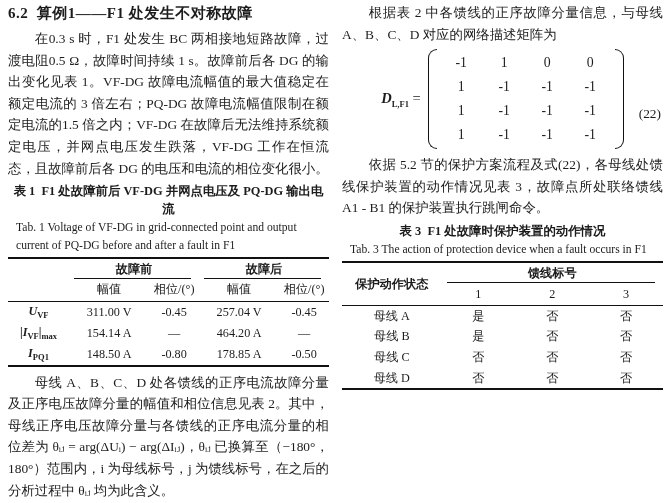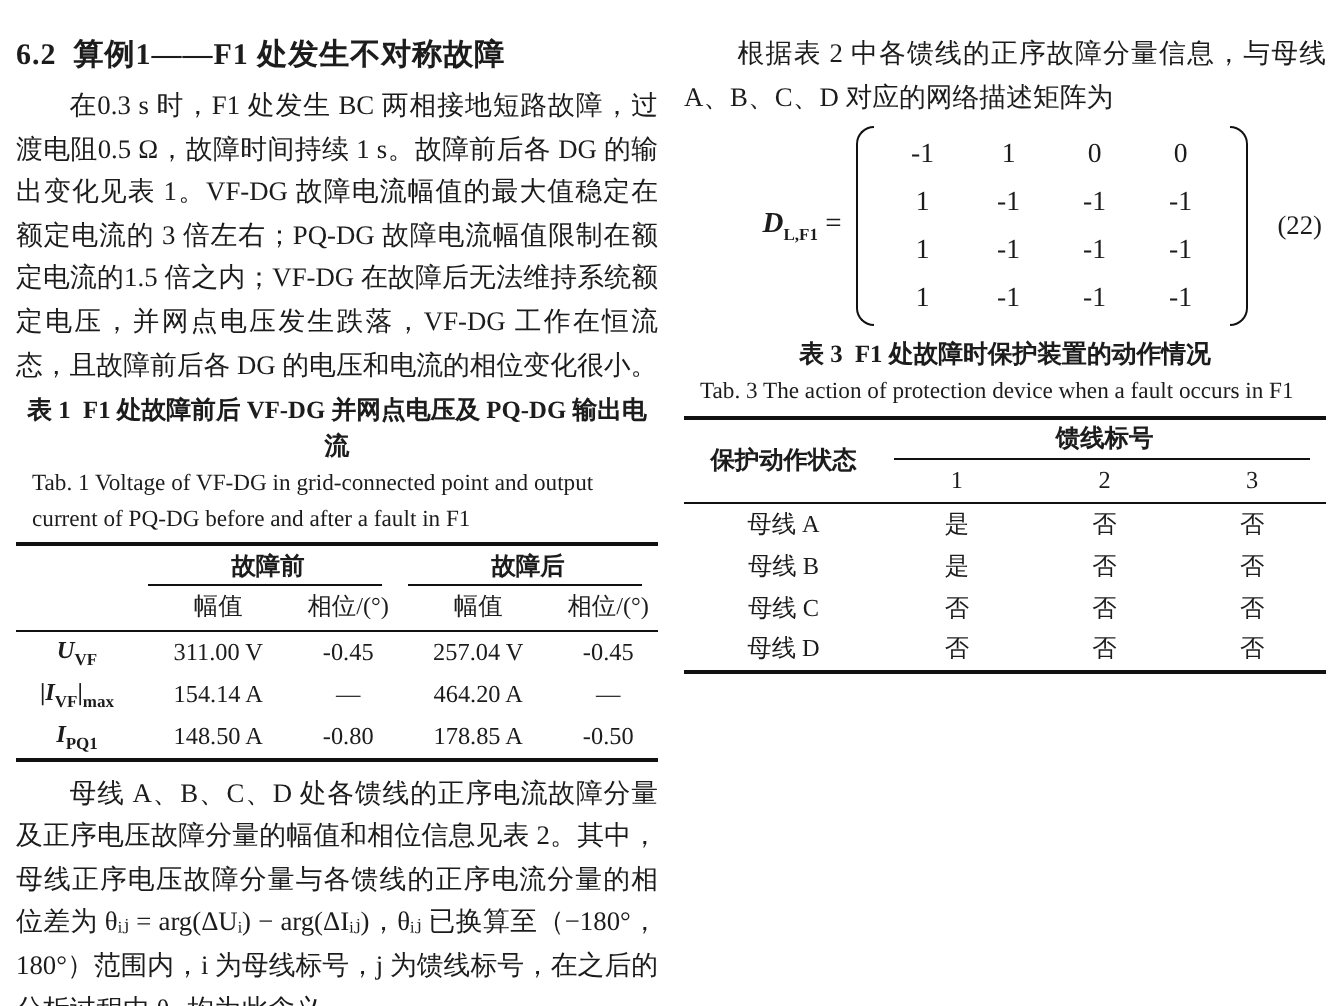--- a/index.html
+++ b/index.html
@@ -6,21 +6,21 @@
   html, body { background: #ffffff; }
   body {
     width: 671px; height: 503px; overflow: hidden;
     font-family: "Liberation Serif", "DejaVu Serif", serif;
     color: #1c1c1c;
     -webkit-font-smoothing: antialiased;
   }
   .page {
     width: 671px; height: 503px;
     display: flex;
-    padding: 16px 8px 4px 8px;
+    padding: 2px 8px 4px 8px;
     gap: 13px;
   }
   .col { width: 321px; }
 
   
   .heading {
     font-size: 15px; font-weight: bold;
     white-space: pre-wrap;
     margin: 2px 0 5px 0;
     letter-spacing: 0.5px;
@@ -68,21 +68,21 @@
   .eq-lhs { font-size: 14.5px; margin-right: 7px; }
   .matrix { display: flex; align-items: stretch; }
   .paren { width: 9px; }
   .paren-l { border: 1.7px solid #111; border-right: none; border-radius: 16px 0 0 16px; }
   .paren-r { border: 1.7px solid #111; border-left: none; border-radius: 0 16px 16px 0; }
   .mgrid {
     display: grid; grid-template-columns: repeat(4, 43px);
     grid-auto-rows: 24px; align-items: center; padding: 2px 3px;
     font-size: 13.8px; text-align: center;
   }
-  .eq-no { position: absolute; right: 2px; top: 44px; font-size: 13.4px; }
+  .eq-no { position: absolute; right: 2px; top: 59px; font-size: 13.4px; }
 </style>
 </head>
 <body>
 
 <div class="page">
 
   <div class="col">
     <h2 class="heading">6.2  算例1——F1 处发生不对称故障</h2>
 
     <p class="para">在0.3 s 时，F1 处发生 BC 两相接地短路故障，过渡电阻0.5 Ω，故障时间持续 1 s。故障前后各 DG 的输出变化见表 1。VF-DG 故障电流幅值的最大值稳定在额定电流的 3 倍左右；PQ-DG 故障电流幅值限制在额定电流的1.5 倍之内；VF-DG 在故障后无法维持系统额定电压，并网点电压发生跌落，VF-DG 工作在恒流态，且故障前后各 DG 的电压和电流的相位变化很小。</p>
@@ -162,20 +162,21 @@
           <span>1</span>
             <span>-1</span>
             <span>-1</span>
             <span>-1</span>
         </div>
         <div class="paren paren-r"></div>
       </div>
       <span class="eq-no">(22)</span>
     </div>
 
+    <p class="para">依据 5.2 节的保护方案流程及式(22)，各母线处馈线保护装置的动作情况见表 3，故障点所处联络馈线 A1 - B1 的保护装置执行跳闸命令。</p>
 
     <div class="cap-zh">表 3  F1 处故障时保护装置的动作情况</div>
     <div class="cap-en">Tab. 3  The action of protection device when a fault occurs in F1</div>
 
     <table class="tbl tbl3">
       <colgroup>
         <col style="width:31%">
           <col style="width:23%">
           <col style="width:23%">
           <col style="width:23%">

